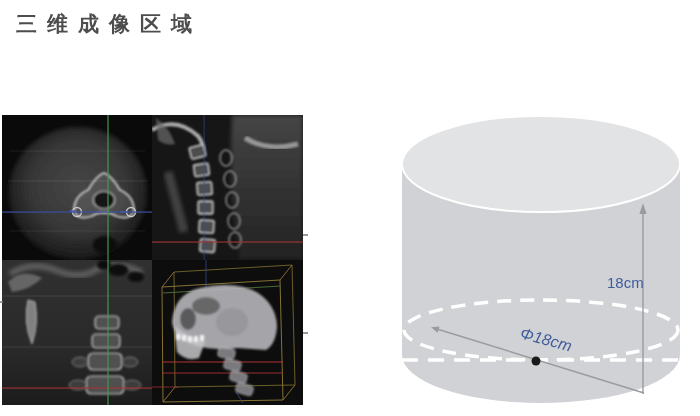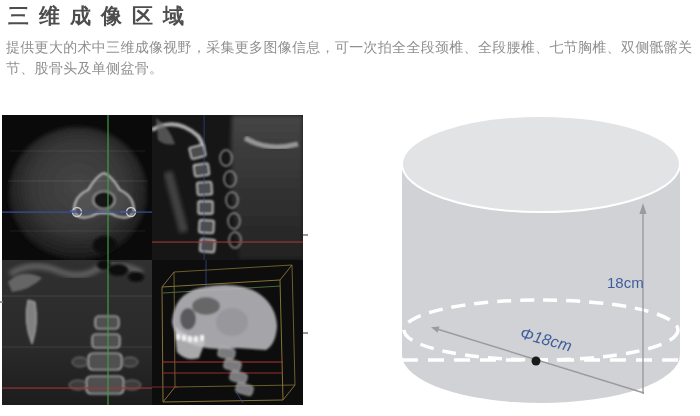--- a/index.html
+++ b/index.html
@@ -1,34 +1,33 @@
 <!DOCTYPE html>
 <html><head>
 <meta charset="utf-8">
 <style>
   html,body { margin:0; padding:0; background:#ffffff; }
   .page { position:relative; width:700px; height:416px; overflow:hidden; background:#ffffff;
           font-family:"Liberation Sans", sans-serif; }
-  .title { position:absolute; left:8px; top:3px; margin:0; font-size:21px; line-height:26px;
+  .title { position:absolute; left:8px; top:3px; margin:8px; font-size:21px; line-height:26px;
            font-weight:700; letter-spacing:10px; color:#4d4d4d; white-space:nowrap; }
   .desc  { position:absolute; left:6px; top:37px; width:694px; margin:0; font-size:14px;
            line-height:21px; letter-spacing:0.3px; color:#8f8f8f; }
   .fig-svg { position:absolute; left:0; top:110px; }
   .cyl-label { position:absolute; color:#3e5c9c; }
   .cyl-h { left:607px; top:274px; font-size:15px; }
   .cyl-d { left:506px; top:331px; width:80px; text-align:center; font-size:16px;
            font-style:italic; transform:rotate(15deg); }
 </style>
 </head>
 <body>
 
 <div class="page">
 
   <h1 class="title">三维成像区域</h1>
-  <p class="desc">提供更大的术中三维成像视野，采集更多图像信息，可一次拍全全段颈椎、全段腰椎、七节胸椎、双侧骶髂关节、股骨头及单侧盆骨。</p>
 
   <svg class="fig-svg" width="700" height="306" viewBox="0 0 700 306" xmlns="http://www.w3.org/2000/svg">
     <defs>
       <clipPath id="cq1">
           <rect x="2" y="5" width="150" height="145"></rect>
         </clipPath>
       <clipPath id="cq2">
           <rect x="152" y="5" width="151" height="145"></rect>
         </clipPath>
       <clipPath id="cq3">

